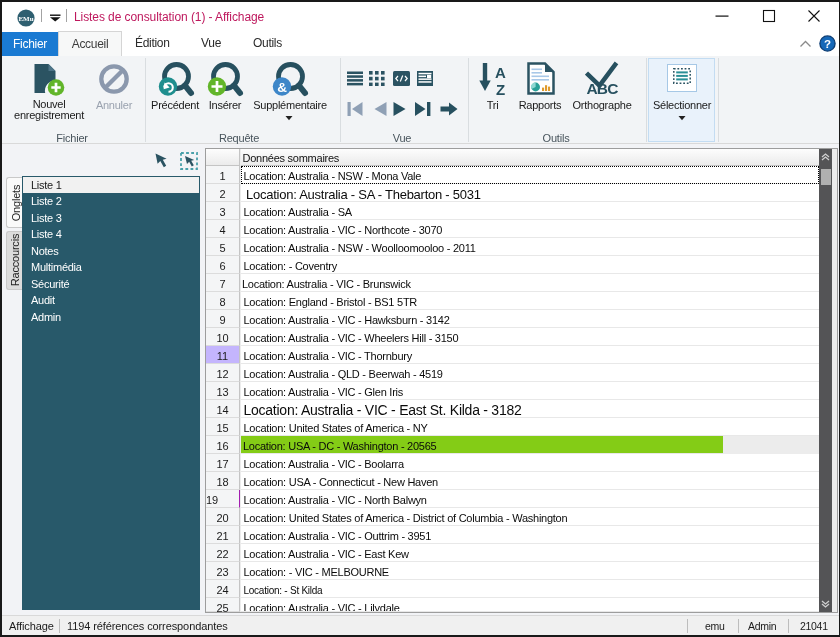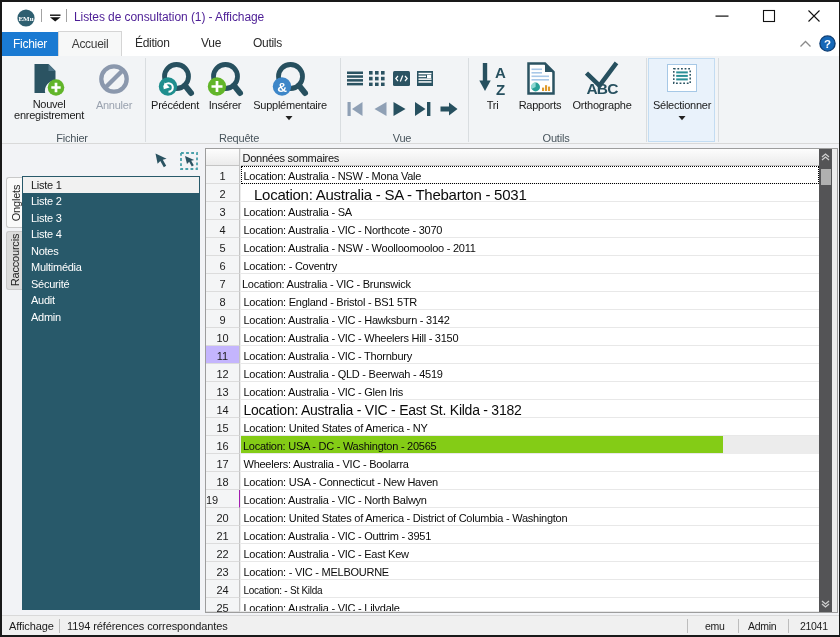--- a/index.html
+++ b/index.html
@@ -23,21 +23,21 @@
   <svg class="abs" style="left:17px;top:7px" width="18" height="18" viewBox="0 0 18 18">
     <circle cx="9" cy="9" r="8.6" fill="#2e5f70"></circle>
     <text x="9" y="11.6" font-size="7" font-weight="bold" fill="#fff" text-anchor="middle" font-family="Liberation Serif,serif">EMu</text>
   </svg>
   <div class="tsep" style="left:41px;"></div>
   <svg class="abs" style="left:49px;top:10px" width="12" height="10" viewBox="0 0 12 10">
     <rect x="1" y="2.5" width="10.5" height="1.4" fill="#111"></rect>
     <path d="M1 5.3 L11.5 5.3 L6.2 9.6 Z" fill="#111"></path>
   </svg>
   <div class="tsep" style="left:66px;"></div>
-  <div class="abs" style="left:74px;top:8px;font-size:12px;color:#4c1d95;letter-spacing:-0.08px;">Listes de consultation (1) - Affichage</div>
+  <div class="abs" style="left:74px;top:8px;font-size:12px;color:#be185d;letter-spacing:-0.08px;">Listes de consultation (1) - Affichage</div>
   <svg class="abs" style="left:715px;top:12px" width="14" height="4" viewBox="0 0 14 4">
       <rect x="0.5" y="1.5" width="13" height="1.2" fill="#111"></rect>
     </svg>
   <svg class="abs" style="left:762px;top:7px" width="14" height="14" viewBox="0 0 14 14">
       <rect x="1.5" y="1.5" width="11" height="11" fill="none" stroke="#111" stroke-width="1.1"></rect>
     </svg>
   <svg class="abs" style="left:807px;top:7px" width="14" height="14" viewBox="0 0 14 14">
       <path d="M1.5 1.5 L12.5 12.5 M12.5 1.5 L1.5 12.5" stroke="#111" stroke-width="1.1"></path>
     </svg>
 </div>
@@ -225,21 +225,21 @@
     <div class="abs" style="left:1px;top:100px;width:176px;height:16px;color:#fff;font-size:11px;line-height:16px;padding-left:8px;letter-spacing:-0.25px;">Sécurité</div>
     <div class="abs" style="left:1px;top:116px;width:176px;height:16px;color:#fff;font-size:11px;line-height:16px;padding-left:8px;letter-spacing:-0.25px;">Audit</div>
     <div class="abs" style="left:1px;top:133px;width:176px;height:16px;color:#fff;font-size:11px;line-height:16px;padding-left:8px;letter-spacing:-0.25px;">Admin</div>
   </div>
   <div class="abs" style="left:205px;top:4px;width:633px;height:465px;background:#ececec;border:1px solid #9d9d9d;">
     <div class="abs" style="left:0;top:0;width:34px;height:17px;background:linear-gradient(#fdfdfd,#ebebeb);border-right:1px solid #c4c4c4;border-bottom:1px solid #c4c4c4;"></div>
     <div class="abs" style="left:35px;top:0;width:578px;height:17px;background:linear-gradient(#fdfdfd,#ebebeb);border-bottom:1px solid #c4c4c4;font-size:11px;color:#111;line-height:18px;padding-left:1.5px;letter-spacing:-0.25px;">Données sommaires</div>
     <div class="abs" style="left:0;top:17px;width:34px;height:18px;background:#f4f5f6;border-right:1px solid #c4c4c4;border-bottom:1px solid #dcdcdc;font-size:11px;color:#1a1a1a;line-height:21.5px;text-align:center;">1</div>
     <div class="abs" style="left:35px;top:17px;width:578px;height:18px;background:#fff;border-bottom:1px solid #e8e8e8;font-size:11px;color:#0b0b0b;line-height:21.5px;padding-left:2.5px;white-space:nowrap;overflow:hidden;letter-spacing:-0.25px;outline:1px dotted #000;outline-offset:-1px;">Location: Australia - NSW - Mona Vale</div>
     <div class="abs" style="left:0;top:35px;width:34px;height:18px;background:#f4f5f6;border-right:1px solid #c4c4c4;border-bottom:1px solid #dcdcdc;font-size:11px;color:#1a1a1a;line-height:21.5px;text-align:center;">2</div>
-    <div class="abs" style="left:35px;top:35px;width:578px;height:18px;background:#fff;border-bottom:1px solid #e8e8e8;font-size:15px;color:#0b0b0b;line-height:21.5px;padding-left:13px;white-space:nowrap;overflow:hidden;letter-spacing:-0.25px;">Location: Australia - SA - Thebarton - 5031</div>
+    <div class="abs" style="left:35px;top:35px;width:578px;height:18px;background:#fff;border-bottom:1px solid #e8e8e8;font-size:13px;color:#0b0b0b;line-height:21.5px;padding-left:5px;white-space:nowrap;overflow:hidden;letter-spacing:-0.25px;">Location: Australia - SA - Thebarton - 5031</div>
     <div class="abs" style="left:0;top:53px;width:34px;height:18px;background:#f4f5f6;border-right:1px solid #c4c4c4;border-bottom:1px solid #dcdcdc;font-size:11px;color:#1a1a1a;line-height:21.5px;text-align:center;">3</div>
     <div class="abs" style="left:35px;top:53px;width:578px;height:18px;background:#fff;border-bottom:1px solid #e8e8e8;font-size:11px;color:#0b0b0b;line-height:21.5px;padding-left:2.5px;white-space:nowrap;overflow:hidden;letter-spacing:-0.25px;">Location: Australia - SA</div>
     <div class="abs" style="left:0;top:71px;width:34px;height:18px;background:#f4f5f6;border-right:1px solid #c4c4c4;border-bottom:1px solid #dcdcdc;font-size:11px;color:#1a1a1a;line-height:21.5px;text-align:center;">4</div>
     <div class="abs" style="left:35px;top:71px;width:578px;height:18px;background:#fff;border-bottom:1px solid #e8e8e8;font-size:11px;color:#0b0b0b;line-height:21.5px;padding-left:2.5px;white-space:nowrap;overflow:hidden;letter-spacing:-0.25px;">Location: Australia - VIC - Northcote - 3070</div>
     <div class="abs" style="left:0;top:89px;width:34px;height:18px;background:#f4f5f6;border-right:1px solid #c4c4c4;border-bottom:1px solid #dcdcdc;font-size:11px;color:#1a1a1a;line-height:21.5px;text-align:center;">5</div>
     <div class="abs" style="left:35px;top:89px;width:578px;height:18px;background:#fff;border-bottom:1px solid #e8e8e8;font-size:11px;color:#0b0b0b;line-height:21.5px;padding-left:2.5px;white-space:nowrap;overflow:hidden;letter-spacing:-0.25px;">Location: Australia - NSW - Woolloomooloo - 2011</div>
     <div class="abs" style="left:0;top:107px;width:34px;height:18px;background:#f4f5f6;border-right:1px solid #c4c4c4;border-bottom:1px solid #dcdcdc;font-size:11px;color:#1a1a1a;line-height:21.5px;text-align:center;">6</div>
     <div class="abs" style="left:35px;top:107px;width:578px;height:18px;background:#fff;border-bottom:1px solid #e8e8e8;font-size:11px;color:#0b0b0b;line-height:21.5px;padding-left:2.5px;white-space:nowrap;overflow:hidden;letter-spacing:-0.25px;">Location: - Coventry</div>
     <div class="abs" style="left:0;top:125px;width:34px;height:18px;background:#f4f5f6;border-right:1px solid #c4c4c4;border-bottom:1px solid #dcdcdc;font-size:11px;color:#1a1a1a;line-height:21.5px;text-align:center;">7</div>
     <div class="abs" style="left:35px;top:125px;width:578px;height:18px;background:#fff;border-bottom:1px solid #e8e8e8;font-size:11px;color:#0b0b0b;line-height:21.5px;padding-left:1px;white-space:nowrap;overflow:hidden;letter-spacing:-0.25px;">Location: Australia - VIC - Brunswick</div>
@@ -255,21 +255,21 @@
     <div class="abs" style="left:35px;top:215px;width:578px;height:18px;background:#fff;border-bottom:1px solid #e8e8e8;font-size:11px;color:#0b0b0b;line-height:21.5px;padding-left:2.5px;white-space:nowrap;overflow:hidden;letter-spacing:-0.25px;">Location: Australia - QLD - Beerwah - 4519</div>
     <div class="abs" style="left:0;top:233px;width:34px;height:18px;background:#f4f5f6;border-right:1px solid #c4c4c4;border-bottom:1px solid #dcdcdc;font-size:11px;color:#1a1a1a;line-height:21.5px;text-align:center;">13</div>
     <div class="abs" style="left:35px;top:233px;width:578px;height:18px;background:#fff;border-bottom:1px solid #e8e8e8;font-size:11px;color:#0b0b0b;line-height:21.5px;padding-left:2.5px;white-space:nowrap;overflow:hidden;letter-spacing:-0.25px;">Location: Australia - VIC - Glen Iris</div>
     <div class="abs" style="left:0;top:251px;width:34px;height:18px;background:#f4f5f6;border-right:1px solid #c4c4c4;border-bottom:1px solid #dcdcdc;font-size:11px;color:#1a1a1a;line-height:21.5px;text-align:center;">14</div>
     <div class="abs" style="left:35px;top:251px;width:578px;height:18px;background:#fff;border-bottom:1px solid #e8e8e8;font-size:14px;color:#0b0b0b;line-height:21.5px;padding-left:2.5px;white-space:nowrap;overflow:hidden;letter-spacing:-0.25px;">Location: Australia - VIC - East St. Kilda - 3182</div>
     <div class="abs" style="left:0;top:269px;width:34px;height:18px;background:#f4f5f6;border-right:1px solid #c4c4c4;border-bottom:1px solid #dcdcdc;font-size:11px;color:#1a1a1a;line-height:21.5px;text-align:center;">15</div>
     <div class="abs" style="left:35px;top:269px;width:578px;height:18px;background:#fff;border-bottom:1px solid #e8e8e8;font-size:11px;color:#0b0b0b;line-height:21.5px;padding-left:2.5px;white-space:nowrap;overflow:hidden;letter-spacing:-0.25px;">Location: United States of America - NY</div>
     <div class="abs" style="left:0;top:287px;width:34px;height:18px;background:#f4f5f6;border-right:1px solid #c4c4c4;border-bottom:1px solid #dcdcdc;font-size:11px;color:#1a1a1a;line-height:21.5px;text-align:center;">16</div>
     <div class="abs" style="left:35px;top:287px;width:482px;height:18px;background:#84cc16;border-bottom:1px solid #e8e8e8;font-size:11px;color:#0b0b0b;line-height:21.5px;padding-left:2px;white-space:nowrap;overflow:hidden;letter-spacing:-0.25px;">Location: USA - DC - Washington - 20565</div>
     <div class="abs" style="left:0;top:305px;width:34px;height:18px;background:#f4f5f6;border-right:1px solid #c4c4c4;border-bottom:1px solid #dcdcdc;font-size:11px;color:#1a1a1a;line-height:21.5px;text-align:center;">17</div>
-    <div class="abs" style="left:35px;top:305px;width:578px;height:18px;background:#fff;border-bottom:1px solid #e8e8e8;font-size:11px;color:#0b0b0b;line-height:21.5px;padding-left:2.5px;white-space:nowrap;overflow:hidden;letter-spacing:-0.25px;">Wheelers: Australia - VIC - Boolarra</div>
+    <div class="abs" style="left:35px;top:305px;width:578px;height:18px;background:#fff;border-bottom:1px solid #e8e8e8;font-size:11px;color:#0b0b0b;line-height:21.5px;padding-left:2.5px;white-space:nowrap;overflow:hidden;letter-spacing:-0.25px;">Location: Australia - VIC - Boolarra</div>
     <div class="abs" style="left:0;top:323px;width:34px;height:18px;background:#f4f5f6;border-right:1px solid #c4c4c4;border-bottom:1px solid #dcdcdc;font-size:11px;color:#1a1a1a;line-height:21.5px;text-align:center;">18</div>
     <div class="abs" style="left:35px;top:323px;width:578px;height:18px;background:#fff;border-bottom:1px solid #e8e8e8;font-size:11px;color:#0b0b0b;line-height:21.5px;padding-left:2.5px;white-space:nowrap;overflow:hidden;letter-spacing:-0.25px;">Location: USA - Connecticut - New Haven</div>
     <div class="abs" style="left:0;top:341px;width:34px;height:18px;background:#f4f5f6;border-right:1px solid #a21caf;border-bottom:1px solid #dcdcdc;font-size:11px;color:#1a1a1a;line-height:21.5px;text-align:left;">19</div>
     <div class="abs" style="left:35px;top:341px;width:578px;height:18px;background:#fff;border-bottom:1px solid #e8e8e8;font-size:11px;color:#0b0b0b;line-height:21.5px;padding-left:2.5px;white-space:nowrap;overflow:hidden;letter-spacing:-0.25px;">Location: Australia - VIC - North Balwyn</div>
     <div class="abs" style="left:0;top:359px;width:34px;height:18px;background:#f4f5f6;border-right:1px solid #c4c4c4;border-bottom:1px solid #dcdcdc;font-size:11px;color:#1a1a1a;line-height:21.5px;text-align:center;">20</div>
     <div class="abs" style="left:35px;top:359px;width:578px;height:18px;background:#fff;border-bottom:1px solid #e8e8e8;font-size:11px;color:#0b0b0b;line-height:21.5px;padding-left:2.5px;white-space:nowrap;overflow:hidden;letter-spacing:-0.25px;">Location: United States of America - District of Columbia - Washington</div>
     <div class="abs" style="left:0;top:377px;width:34px;height:18px;background:#f4f5f6;border-right:1px solid #c4c4c4;border-bottom:1px solid #dcdcdc;font-size:11px;color:#1a1a1a;line-height:21.5px;text-align:center;">21</div>
     <div class="abs" style="left:35px;top:377px;width:578px;height:18px;background:#fff;border-bottom:1px solid #e8e8e8;font-size:11px;color:#0b0b0b;line-height:21.5px;padding-left:2.5px;white-space:nowrap;overflow:hidden;letter-spacing:-0.25px;">Location: Australia - VIC - Outtrim - 3951</div>
     <div class="abs" style="left:0;top:395px;width:34px;height:18px;background:#f4f5f6;border-right:1px solid #c4c4c4;border-bottom:1px solid #dcdcdc;font-size:11px;color:#1a1a1a;line-height:21.5px;text-align:center;">22</div>
     <div class="abs" style="left:35px;top:395px;width:578px;height:18px;background:#fff;border-bottom:1px solid #e8e8e8;font-size:11px;color:#0b0b0b;line-height:21.5px;padding-left:2.5px;white-space:nowrap;overflow:hidden;letter-spacing:-0.25px;">Location: Australia - VIC - East Kew</div>

